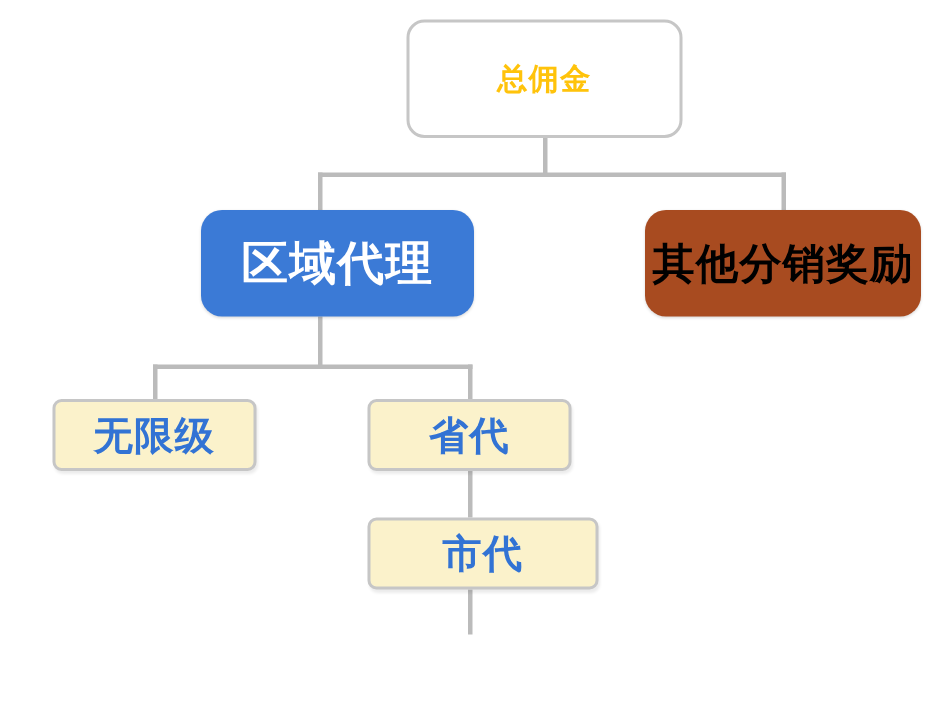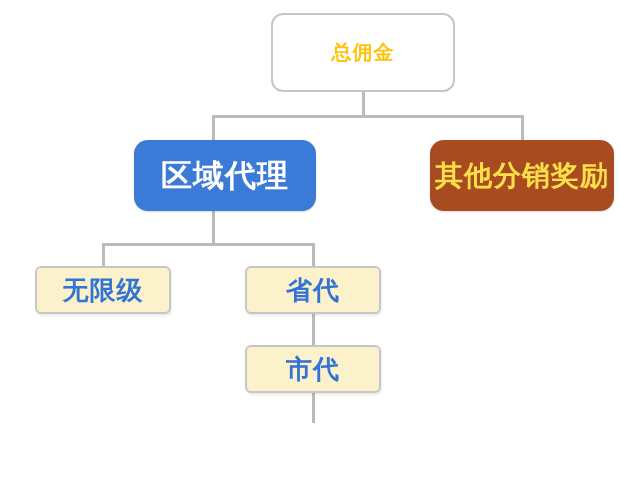--- a/index.html
+++ b/index.html
@@ -44,36 +44,36 @@
     border-radius:14px;
     color:#FFFFFF;
     font-size:31px;
     box-shadow:0 1px 2px rgba(0,0,0,0.15);
     margin-left:12px;
   }
   .node-other{
     left:430px;top:140px;width:184px;height:71px;
     background:var(--brown);
     border-radius:14px;
-    color:#fde047;
+    color:#000000;
     font-size:28px;
     box-shadow:0 1px 2px rgba(0,0,0,0.15);
   }
   .node-leaf{
     background:var(--leaf-bg);
     border:2px solid var(--node-border);
     border-radius:6px;
     color:var(--leaf-text);
     font-size:26px;
     box-shadow:1px 2px 2px rgba(0,0,0,0.08);
     font-family:Liberation Mono, monospace;
   }
   .node-unlimited{left:35px;top:266px;width:136px;height:48px;}
   .node-provincial{left:245px;top:266px;width:136px;height:48px;}
-  .node-city{left:245px;top:345px;width:136px;height:48px;}
+  .node-city{left:245px;top:345px;width:154px;height:48px;}
   .node-district{left:245px;top:423px;width:136px;height:48px;}
 
   .line{position:absolute;background:var(--connector);}
   .c-root-down     {left:362px;top:84px; width:3px;height:33px;}
   .c-l2-h          {left:212px;top:115px;width:312px;height:3px;}
   .c-l2-left-drop  {left:212px;top:115px;width:3px;height:25px;}
   .c-l2-right-drop {left:521px;top:115px;width:3px;height:25px;}
   .c-regional-down {left:212px;top:211px;width:3px;height:35px;}
   .c-l3-h          {left:102px;top:243px;width:213px;height:3px;}
   .c-l3-left-drop  {left:102px;top:243px;width:3px;height:23px;}

